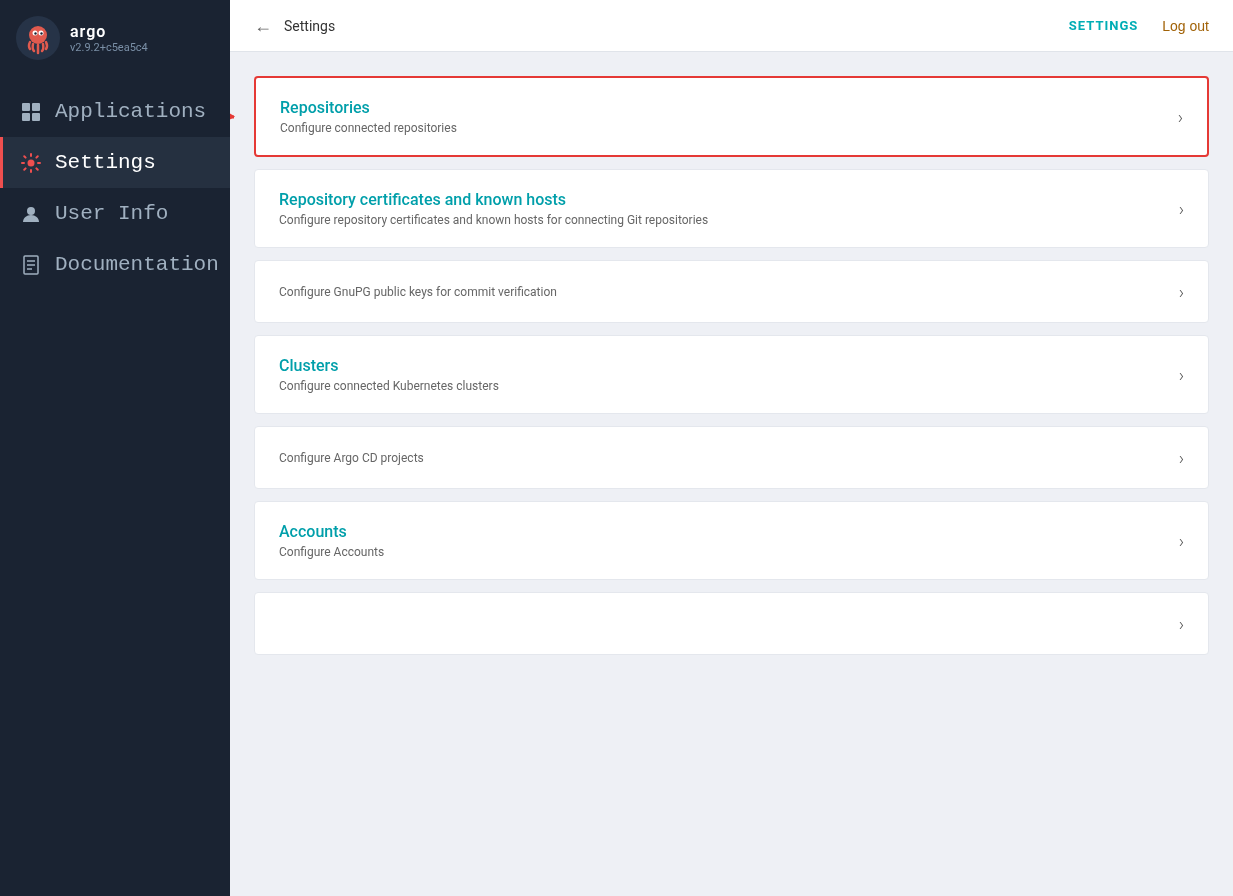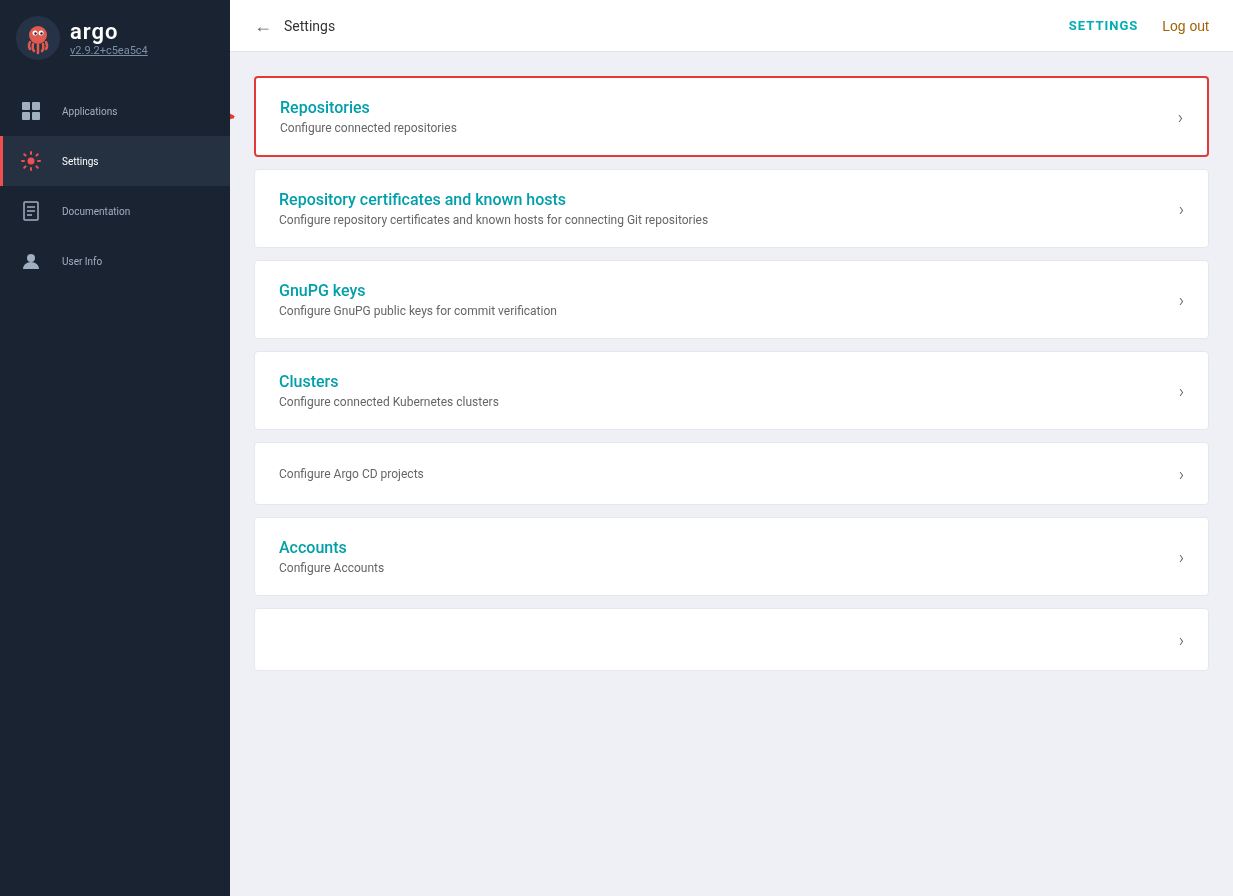--- a/index.html
+++ b/index.html
@@ -24,44 +24,44 @@
       width: 44px;
       height: 44px;
       flex-shrink: 0;
     }
     .logo-text {
       display: flex;
       flex-direction: column;
     }
     .logo-name {
       color: #ffffff;
-      font-size: 22px;
+      font-size: 16px;
       font-weight: 600;
       letter-spacing: 1px;
     }
     .logo-version {
       color: #7a8fa6;
       font-size: 11px;
-      text-decoration: underline;
     }
     .sidebar-nav {
       display: flex;
       flex-direction: column;
       margin-top: 10px;
     }
     .nav-item {
       display: flex;
       align-items: center;
-      gap: 20px;
+      gap: 13px;
       padding: 14px 20px;
       color: #a0b0c0;
       cursor: pointer;
-      font-size: 10px;
+      font-size: 21px;
       text-decoration: none;
       transition: background 0.15s;
+      font-family: Liberation Mono, monospace;
     }
     .nav-item.active {
       background: #253040;
       color: #ffffff;
       border-left: 3px solid #ef4f4f;
       padding-left: 17px;
     }
     .nav-item .nav-icon {
       width: 22px;
       height: 22px;
@@ -241,37 +241,37 @@
           <circle cx="10" cy="10" r="3.5" fill="#ef4f4f"></circle>
           <path d="M10 1v2M10 17v2M1 10h2M17 10h2M3.22 3.22l1.41 1.41M15.36 15.36l1.41 1.41M3.22 16.78l1.41-1.41M15.36 4.64l1.41-1.41" stroke="#ef4f4f" stroke-width="2" stroke-linecap="round"></path>
         </svg>
       </span>
       <span>Settings</span>
     </a>
 
     <a class="nav-item">
       <span class="nav-icon">
         <svg width="20" height="20" viewBox="0 0 20 20" fill="none">
+          <circle cx="10" cy="7" r="4" fill="#a0b0c0"></circle>
+          <path d="M2 18c0-4 3.6-7 8-7s8 3 8 7" fill="#a0b0c0"></path>
+        </svg>
+      </span>
+      <span>User Info</span>
+    </a>
+
+    <a class="nav-item">
+      <span class="nav-icon">
+        <svg width="20" height="20" viewBox="0 0 20 20" fill="none">
           <rect x="3" y="1" width="14" height="18" rx="1" fill="none" stroke="#a0b0c0" stroke-width="1.5"></rect>
           <line x1="6" y1="6" x2="14" y2="6" stroke="#a0b0c0" stroke-width="1.5"></line>
           <line x1="6" y1="10" x2="14" y2="10" stroke="#a0b0c0" stroke-width="1.5"></line>
           <line x1="6" y1="14" x2="11" y2="14" stroke="#a0b0c0" stroke-width="1.5"></line>
         </svg>
       </span>
       <span>Documentation</span>
-    </a>
-
-    <a class="nav-item">
-      <span class="nav-icon">
-        <svg width="20" height="20" viewBox="0 0 20 20" fill="none">
-          <circle cx="10" cy="7" r="4" fill="#a0b0c0"></circle>
-          <path d="M2 18c0-4 3.6-7 8-7s8 3 8 7" fill="#a0b0c0"></path>
-        </svg>
-      </span>
-      <span>User Info</span>
     </a>
   </nav>
 </div>
 
 <div class="main">
 
   <div class="top-header">
     <div style="display:flex;align-items:center;gap:12px;">
       <span style="color:#666;font-size:18px;cursor:pointer;">←</span>
       <span class="top-header-title">Settings</span>
@@ -302,21 +302,20 @@
       <div class="settings-card">
         <div class="card-content">
           <div class="card-title">Repository certificates and known hosts</div>
           <div class="card-desc">Configure repository certificates and known hosts for connecting Git repositories</div>
         </div>
         <span class="card-chevron">›</span>
       </div>
 
       <div class="settings-card">
         <div class="card-content">
-          <div class="card-title">GnuPG keys</div>
           <div class="card-desc">Configure GnuPG public keys for commit verification</div>
         </div>
         <span class="card-chevron">›</span>
       </div>
 
       <div class="settings-card">
         <div class="card-content">
           <div class="card-title">Clusters</div>
           <div class="card-desc">Configure connected Kubernetes clusters</div>
         </div>

